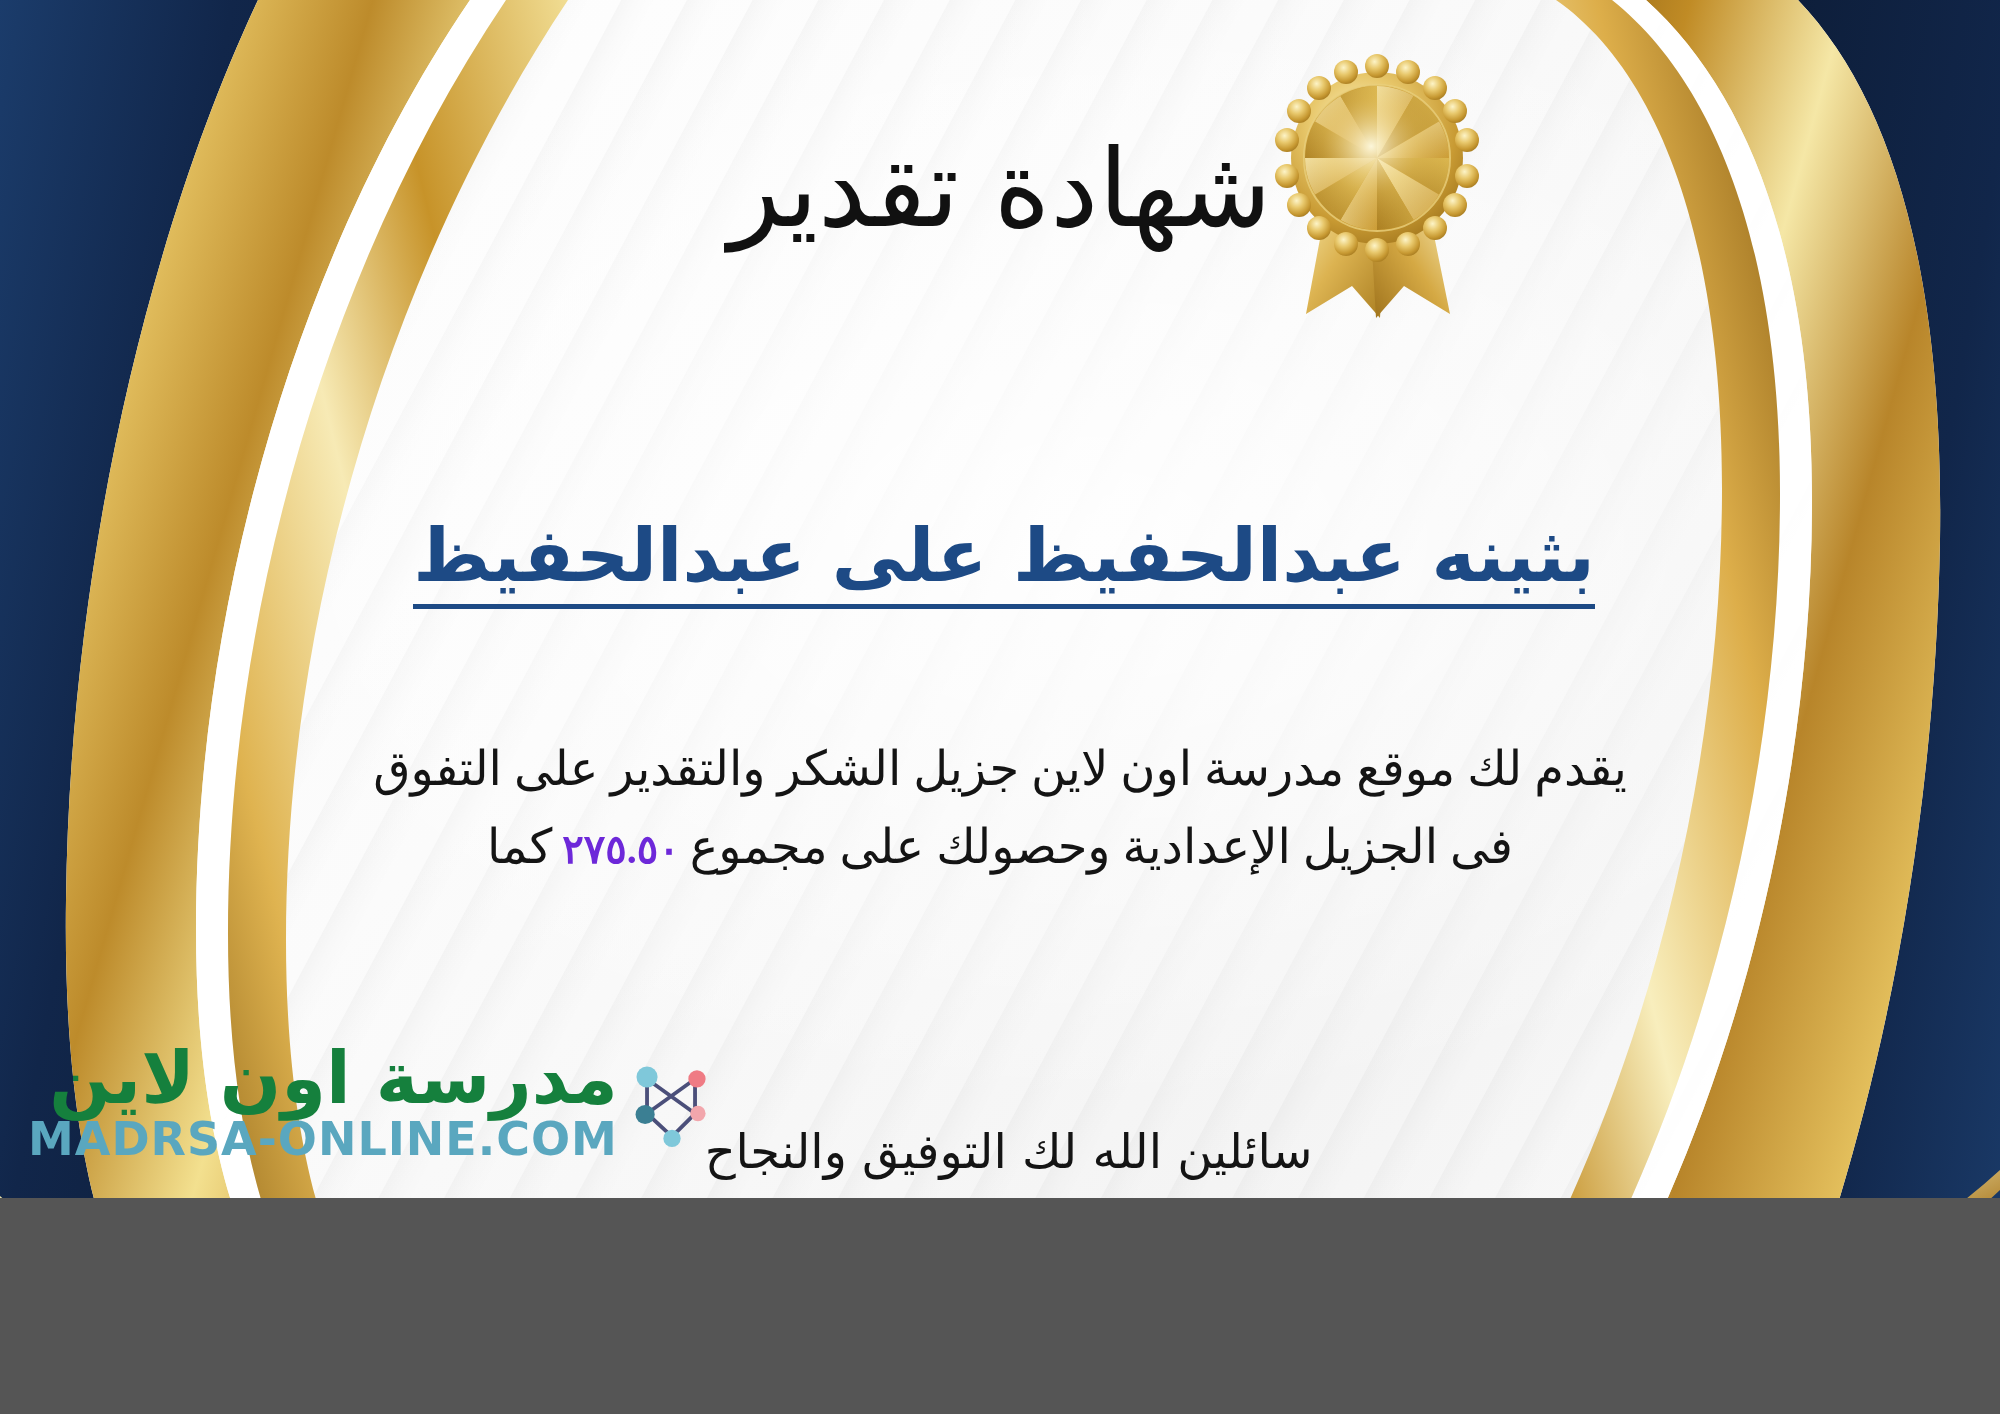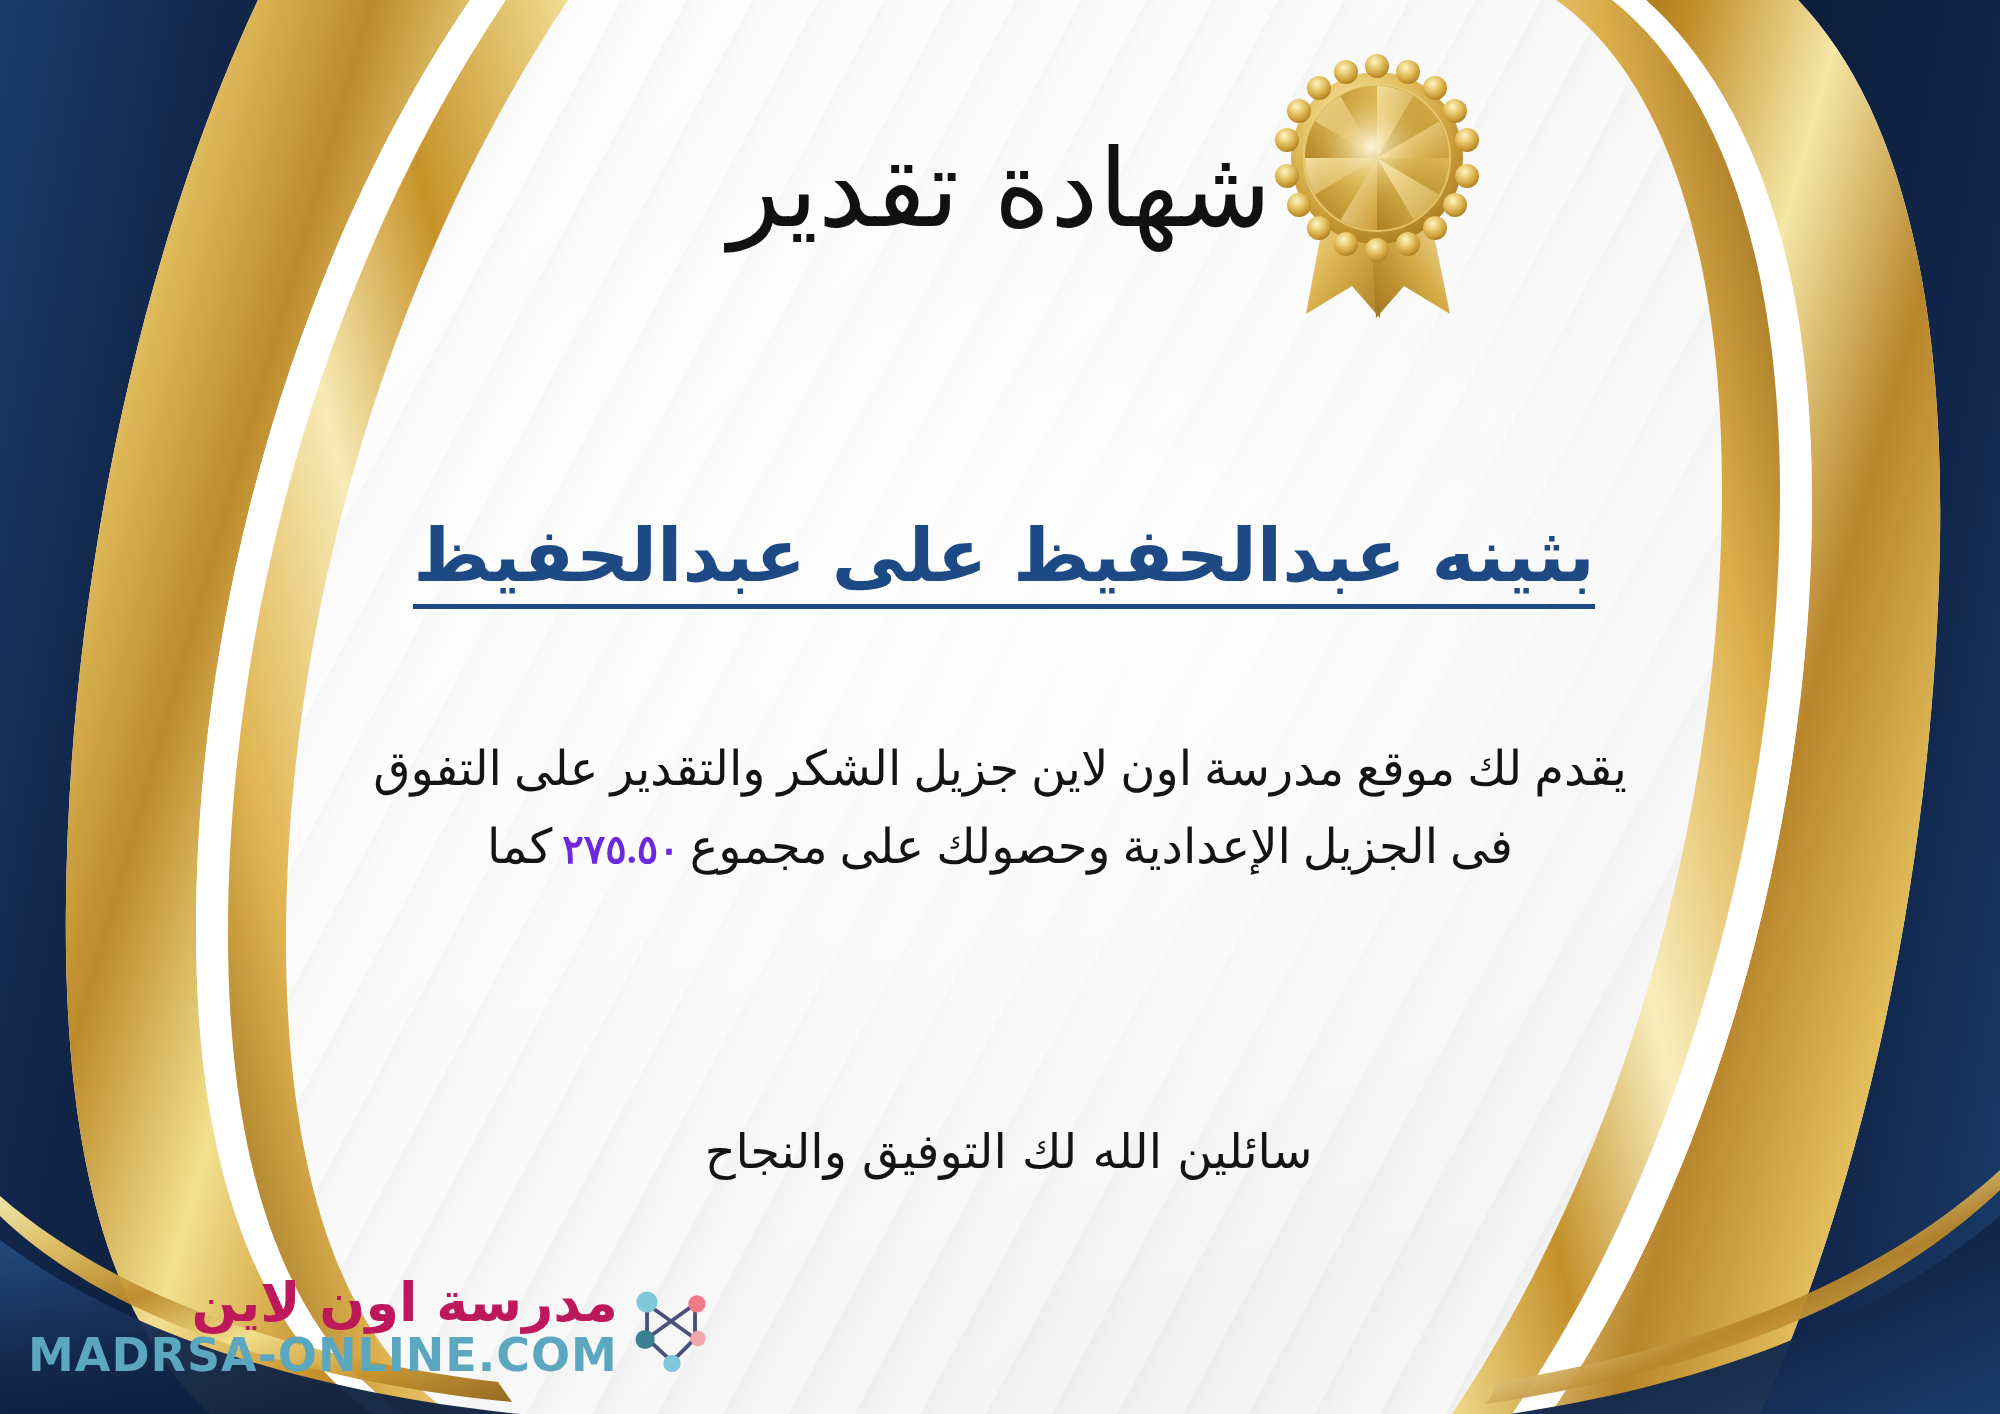--- a/index.html
+++ b/index.html
@@ -1,20 +1,20 @@
 <!DOCTYPE html>
 <html lang="ar" dir="rtl"><head>
 <meta charset="utf-8">
 <title>شهادة تقدير</title>
 <style>
   html,body{margin:0;padding:0;background:#555;}
   *{box-sizing:border-box;}
   .cert{
     position:relative;
-    width:2000px;height:1414px;
+    width:2000px;height:1198px;
     overflow:hidden;
     background:#ffffff;
     font-family:"DejaVu Sans","Liberation Sans",sans-serif;
   }
   
   .bg-texture{
     position:absolute;inset:0;
     background:
       repeating-linear-gradient(
         118deg,
@@ -105,23 +105,23 @@
     align-items:center;
     direction:rtl;
     gap:6px;
   }
   .brand-text{
     display:flex;flex-direction:column;
     align-items:flex-start;
     line-height:1;
   }
   .brand-ar{
-    font-size:54px;
+    font-size:72px;
     font-weight:700;
-    color:#be185d;
+    color:#15803d;
     direction:rtl;
     letter-spacing:-1px;
     margin-bottom:2px;
   }
   .brand-url{
     font-size:46px;
     font-weight:700;
     color:#5aa7bf;
     direction:ltr;
     letter-spacing:1px;

